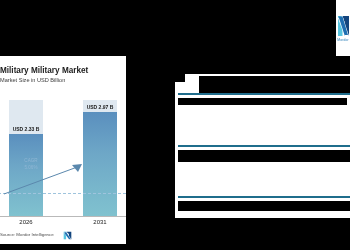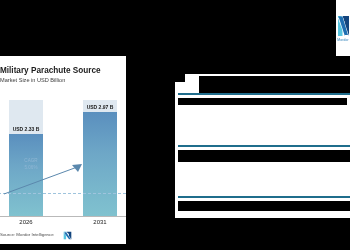--- a/index.html
+++ b/index.html
@@ -97,21 +97,21 @@
     <polygon points="11,2 24,2 24,42 15,42 15,14" fill="#13457e"></polygon>
     <polygon points="2,2 11,2 24,42 15,42" fill="#ffffff" opacity="0.0"></polygon>
     <polygon points="11,2 24,42 15,42 2,6" fill="#ffffff"></polygon>
     <polygon points="3,3 11,3 22,40 15,40" fill="#1f6fb2"></polygon>
   </svg>
   <div id="brand-word">Mordor</div>
 </div>
 
 <div id="chart-card">
 
-  <div id="chart-title">Military Parachute Source</div>
+  <div id="chart-title">Military Military Market</div>
   <div id="chart-subtitle">Market Size in USD Billion</div>
 
   <div id="plot">
 
     <div class="slot" style="left:0px;">
       
       
       
     </div>
 

